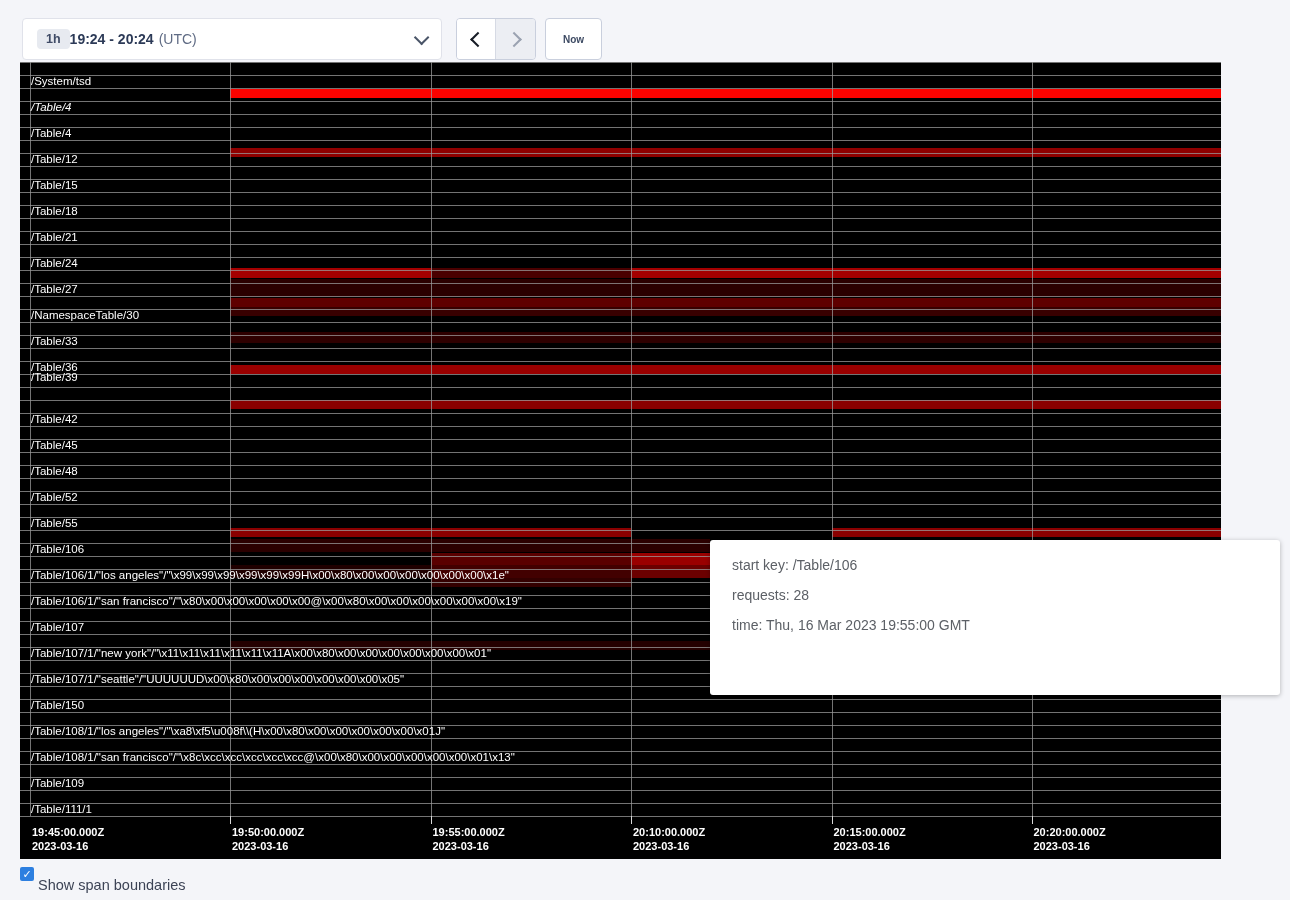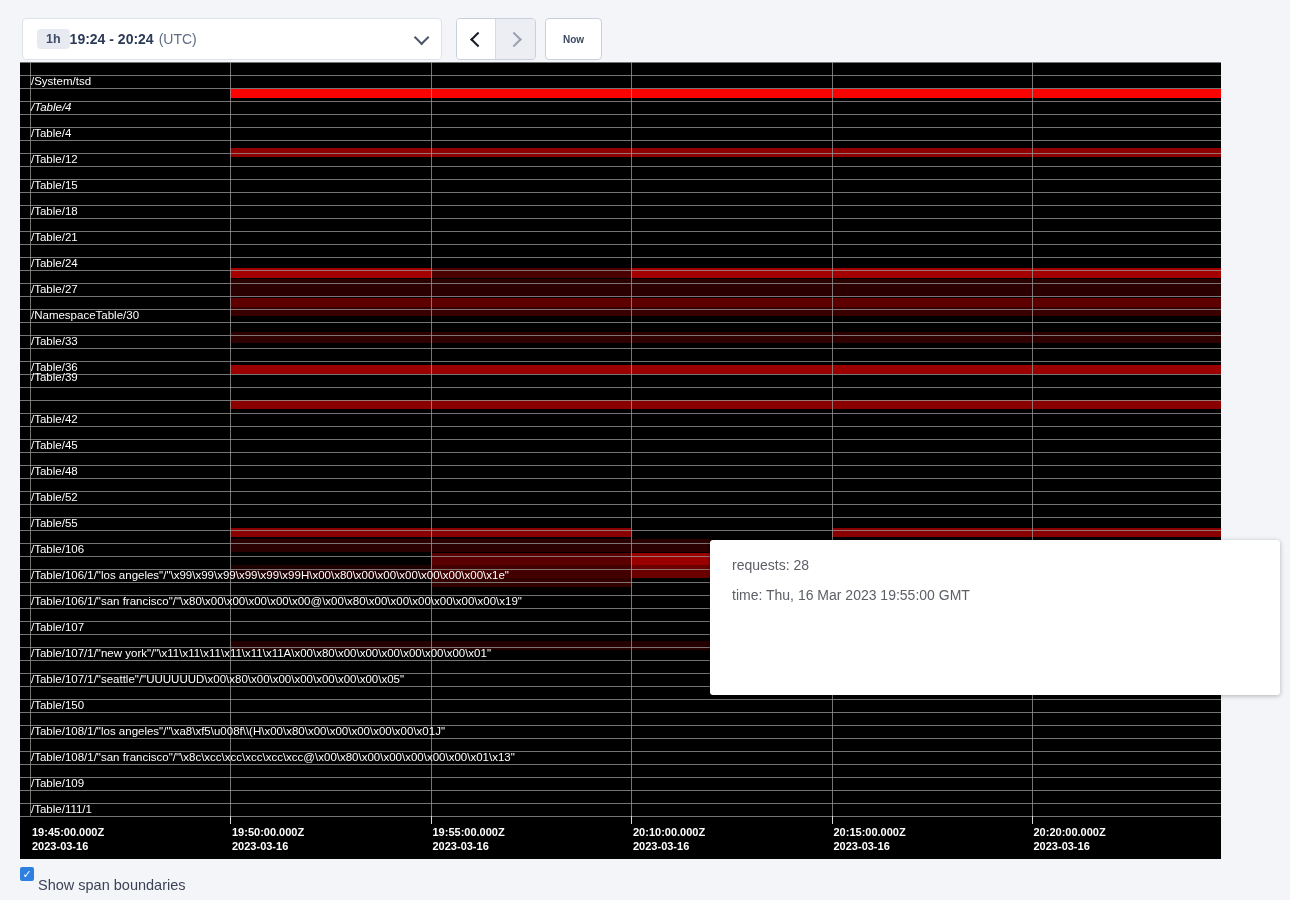--- a/index.html
+++ b/index.html
@@ -193,20 +193,21 @@
       <div class="tick" style="left: 1011.5px; top: 754px;"></div>
       <div class="axis-label" style="left: 12px; top: 763px;">19:45:00.000Z<div>2023-03-16</div></div>
       <div class="axis-label" style="left: 212px; top: 763px;">19:50:00.000Z<div>2023-03-16</div></div>
       <div class="axis-label" style="left: 412.5px; top: 763px;">19:55:00.000Z<div>2023-03-16</div></div>
       <div class="axis-label" style="left: 613px; top: 763px;">20:10:00.000Z<div>2023-03-16</div></div>
       <div class="axis-label" style="left: 813.5px; top: 763px;">20:15:00.000Z<div>2023-03-16</div></div>
       <div class="axis-label" style="left: 1013.5px; top: 763px;">20:20:00.000Z<div>2023-03-16</div></div>
     </div>
 
   <div id="tooltip">
+      <div class="tip-line">start key: /Table/106</div>
       <div class="tip-line">requests: 28</div>
       <div class="tip-line">time: Thu, 16 Mar 2023 19:55:00 GMT</div>
     </div>
 
   <div id="span-checkbox">✓</div>
   <div id="span-label">Show span boundaries</div>
 
 </div>
 
 </body></html>

